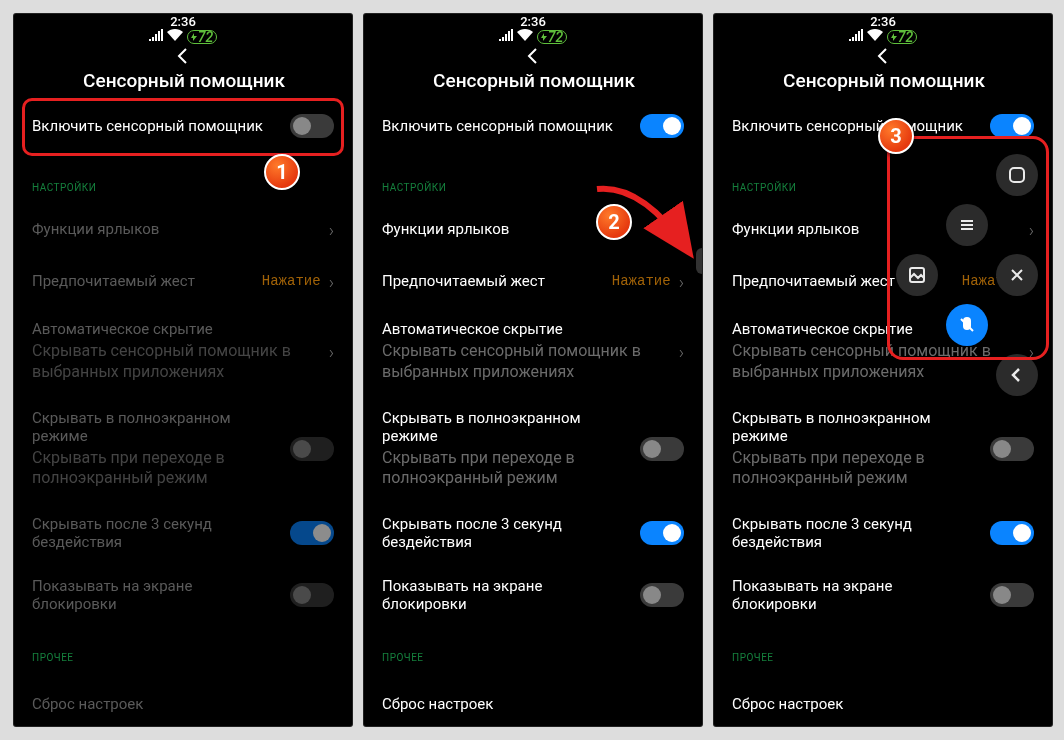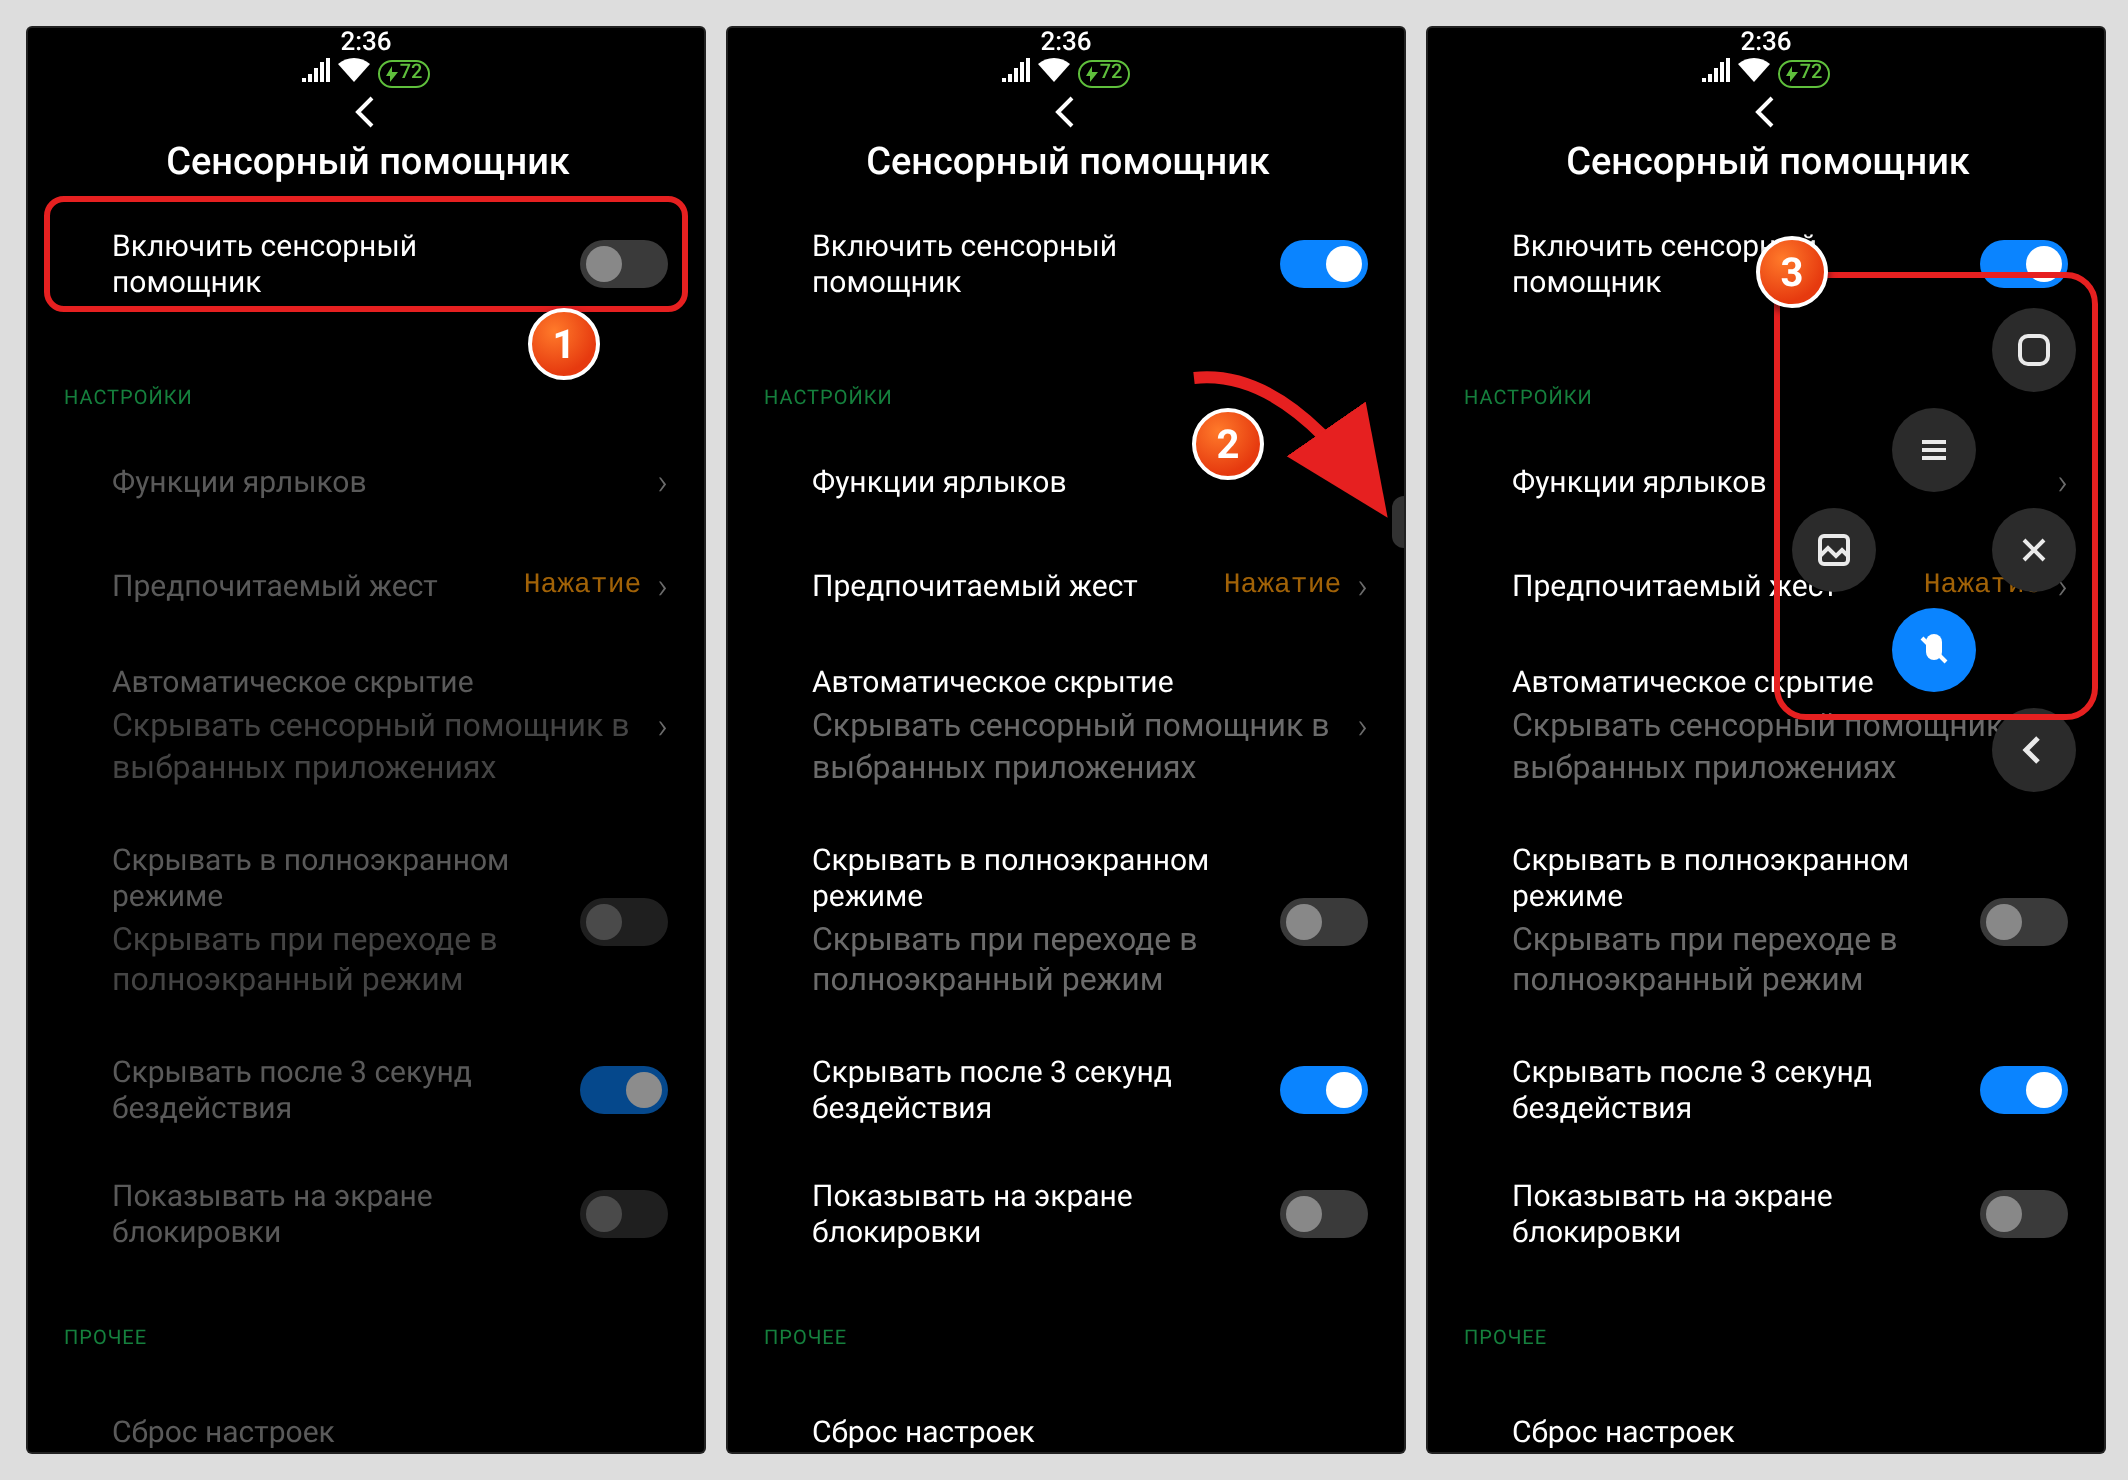--- a/index.html
+++ b/index.html
@@ -33,26 +33,27 @@
     font-size: 13px;
     font-weight: 500;
     flex-direction: column;
   }
   .statusbar .right { display: flex; align-items: center; gap: 4px; }
   .sig, .wifi { display: inline-block; }
   .battery {
     border: 1px solid #5fbf3c;
     border-radius: 7px;
     padding: 0 3px;
-    font-size: 10px;
+    font-size: 14px;
     color: #5fbf3c;
     display: inline-flex;
     align-items: center;
     gap: 1px;
     line-height: 12px;
+    font-style: italic;
   }
   .header {
     height: 54px;
     display: flex;
     align-items: center;
     padding: 0 10px 4px 10px;
     flex-direction: column;
   }
   .back-arrow {
     width: 36px; height: 36px;
@@ -66,21 +67,20 @@
     margin-left: 2px;
     white-space: nowrap;
   }
   .row {
     position: relative;
     display: flex;
     align-items: center;
     justify-content: space-between;
     padding: 13px 18px;
     min-height: 52px;
-    margin-left: 24px;
   }
   .row .col { flex: 1; padding-right: 10px; }
   .row .lbl { font-size: 15px; }
   .row .sub { font-size: 16px; color: #6b6b6b; margin-top: 3px; line-height: 1.3; }
   .row .val { font-size: 14px; color: #a16207; margin-right: 8px; font-family: Liberation Mono, monospace; }
   .row.disabled .lbl { color: #5a5a5a; }
   .row.disabled .sub { color: #444; }
   .section-head {
     padding: 26px 18px 10px 18px;
     font-size: 10px;

